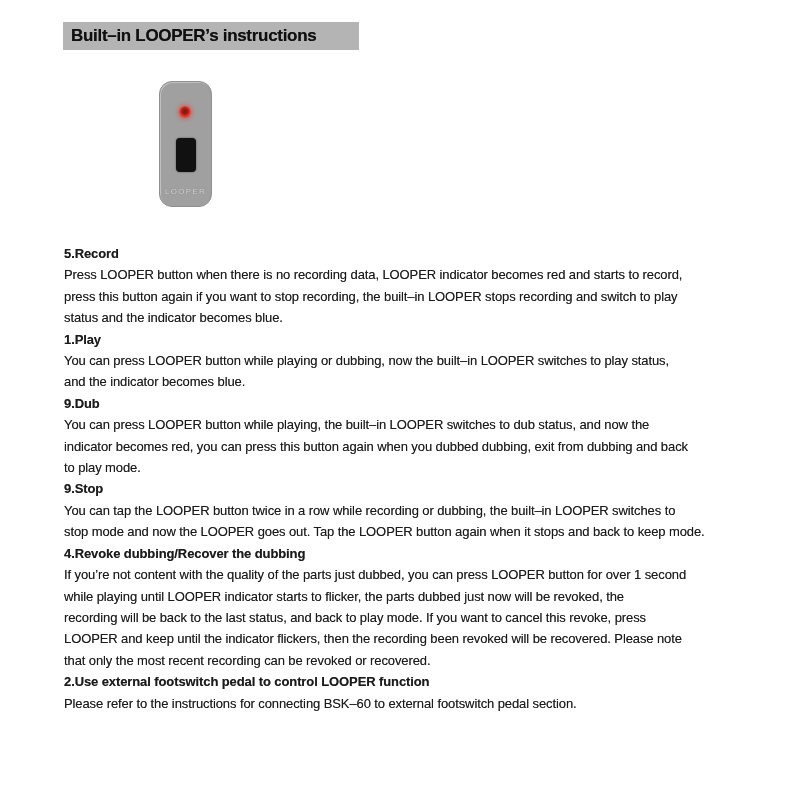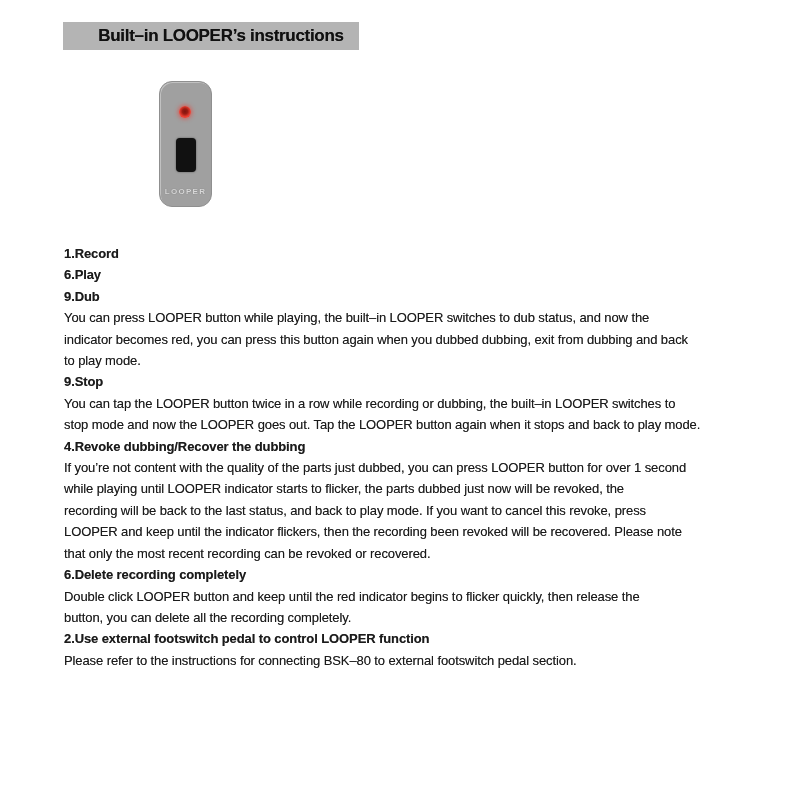--- a/index.html
+++ b/index.html
@@ -23,26 +23,25 @@
     top: 22px;
     width: 296px;
     height: 28px;
     background: #b4b4b4;
   }
   .title-bar span {
     display: block;
     font-size: 17px;
     font-weight: bold;
     line-height: 28px;
-    padding-left: 20px;
+    padding-left: 8px;
     color: #101010;
     letter-spacing: -0.3px;
     text-shadow: 0 0 0.5px rgba(0,0,0,0.6);
     white-space: nowrap;
-    text-align: center;
   }
 
   
   .pedal {
     position: absolute;
     left: 159px;
     top: 81px;
     width: 53px;
     height: 126px;
     background: #a0a0a0;
@@ -71,21 +70,21 @@
     border-radius: 4px;
     box-shadow: 0 0 2px rgba(60,60,60,0.8);
   }
   .pedal-label {
     position: absolute;
     left: 0;
     bottom: 10px;
     width: 100%;
     text-align: center;
     font-size: 8px;
-    font-weight: bold;
+    font-weight: normal;
     letter-spacing: 1.3px;
     color: #d9d9d9;
     text-shadow: 0 0 1px #6a6a6a;
   }
 
   
   .content {
     position: absolute;
     left: 64px;
     top: 243px;
@@ -114,46 +113,46 @@
 </div>
 
 <div class="pedal">
   <div class="led"></div>
   <div class="footswitch"></div>
   <div class="pedal-label">LOOPER</div>
 </div>
 
 <div class="content">
   <section>
-    <h3>1.Record</h3>
+    <h3>5.Record</h3>
+    <p>Press LOOPER button when there is no recording data, LOOPER indicator becomes red and starts to record,
+press this button again if you want to stop recording, the built–in LOOPER stops recording and switch to play
+status and the indicator becomes blue.</p>
   </section>
   <section>
-    <h3>6.Play</h3>
+    <h3>1.Play</h3>
+    <p>You can press LOOPER button while playing or dubbing, now the built–in LOOPER switches to play status,
+and the indicator becomes blue.</p>
   </section>
   <section>
     <h3>9.Dub</h3>
     <p>You can press LOOPER button while playing, the built–in LOOPER switches to dub status, and now the
 indicator becomes red, you can press this button again when you dubbed dubbing, exit from dubbing and back
 to play mode.</p>
   </section>
   <section>
     <h3>9.Stop</h3>
     <p>You can tap the LOOPER button twice in a row while recording or dubbing, the built–in LOOPER switches to
-stop mode and now the LOOPER goes out. Tap the LOOPER button again when it stops and back to play mode.</p>
+stop mode and now the LOOPER goes out. Tap the LOOPER button again when it stops and back to keep mode.</p>
   </section>
   <section>
     <h3>4.Revoke dubbing/Recover the dubbing</h3>
     <p>If you’re not content with the quality of the parts just dubbed, you can press LOOPER button for over 1 second
 while playing until LOOPER indicator starts to flicker, the parts dubbed just now will be revoked, the
 recording will be back to the last status, and back to play mode. If you want to cancel this revoke, press
 LOOPER and keep until the indicator flickers, then the recording been revoked will be recovered. Please note
 that only the most recent recording can be revoked or recovered.</p>
   </section>
   <section>
-    <h3>6.Delete recording completely</h3>
-    <p>Double click LOOPER button and keep until the red indicator begins to flicker quickly, then release the
-button, you can delete all the recording completely.</p>
-  </section>
-  <section>
     <h3>2.Use external footswitch pedal to control LOOPER function</h3>
-    <p>Please refer to the instructions for connecting BSK–80  to external footswitch pedal section.</p>
+    <p>Please refer to the instructions for connecting BSK–60  to external footswitch pedal section.</p>
   </section>
 </div>
 
 </body></html>

